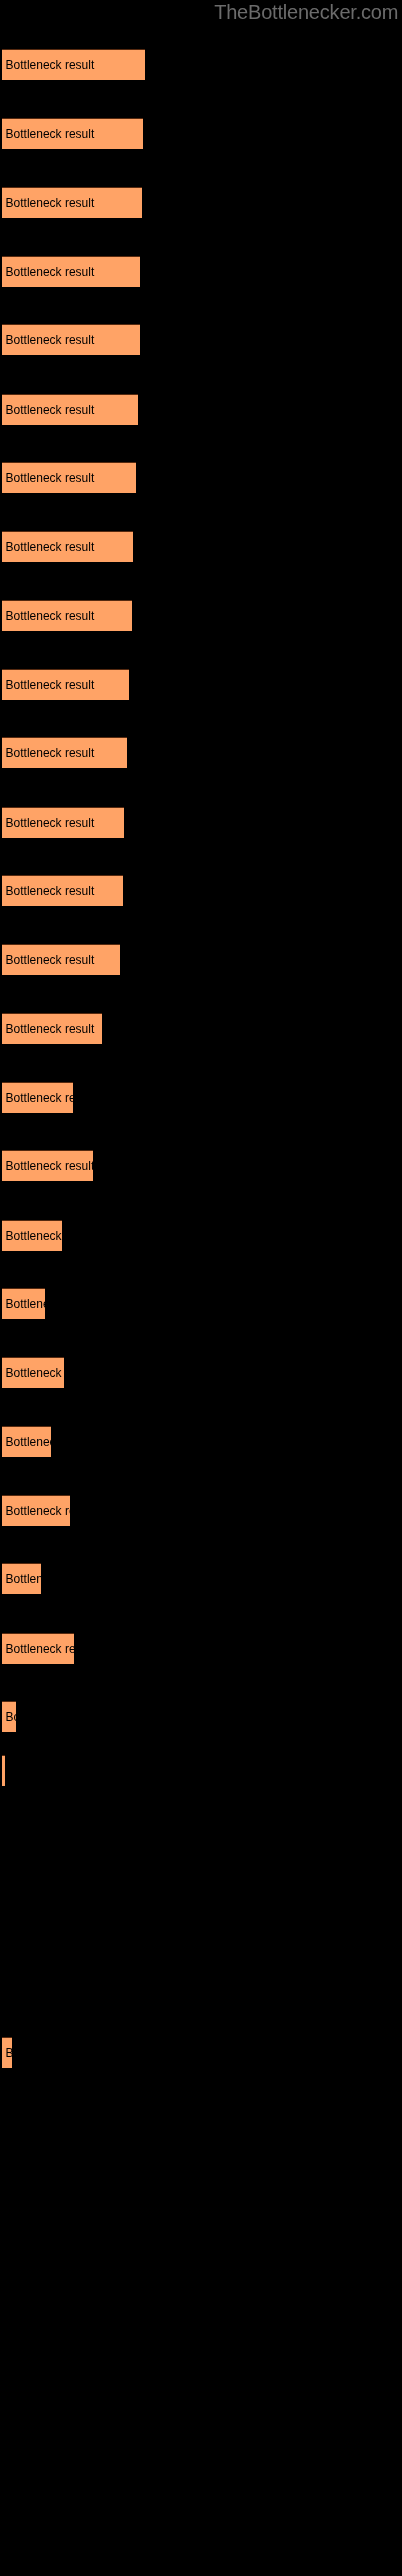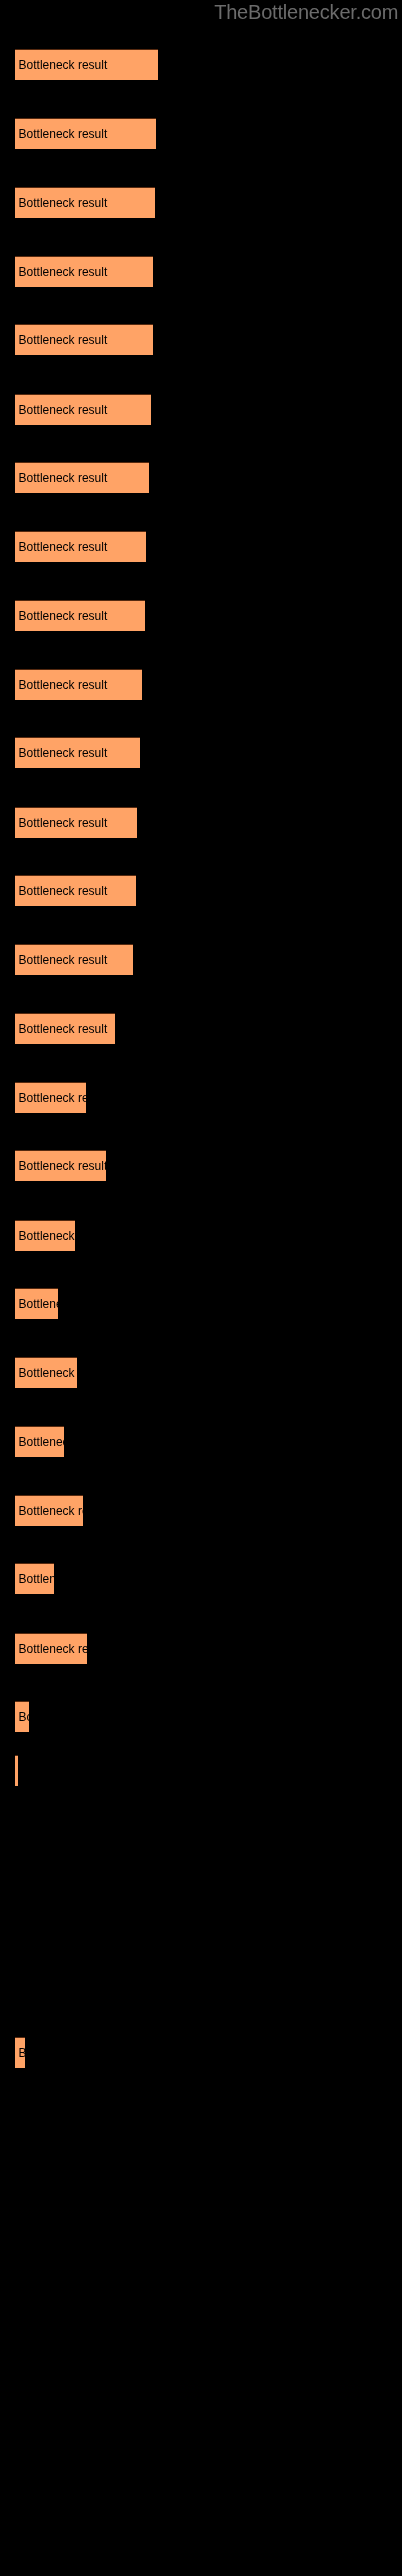--- a/index.html
+++ b/index.html
@@ -38,21 +38,20 @@
   }
   .bar {
     position: absolute;
     left: 2.4px;
     top: 0;
     height: 31px;
     background: #ffa366;
     border-top: 1.6px solid #55290f;
     box-sizing: border-box;
     overflow: hidden;
-    margin-left: 13px;
   }
   .bar-label {
     position: absolute;
     left: 3.2px;
     top: 50%;
     transform: translateY(-50%);
     font-size: 12px;
     color: #000000;
     white-space: nowrap;
     font-family: "Liberation Sans", sans-serif;

